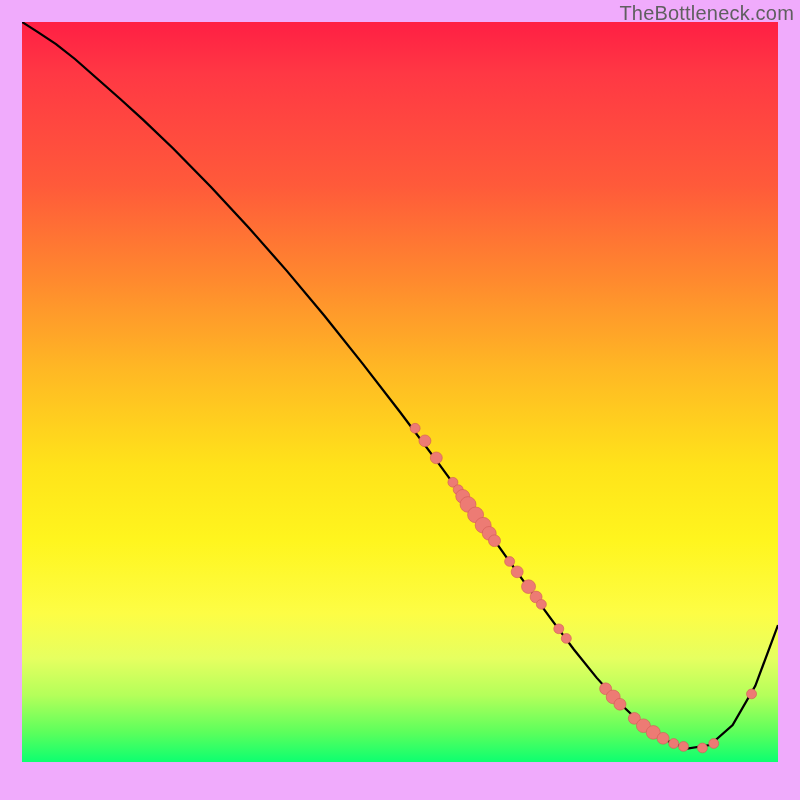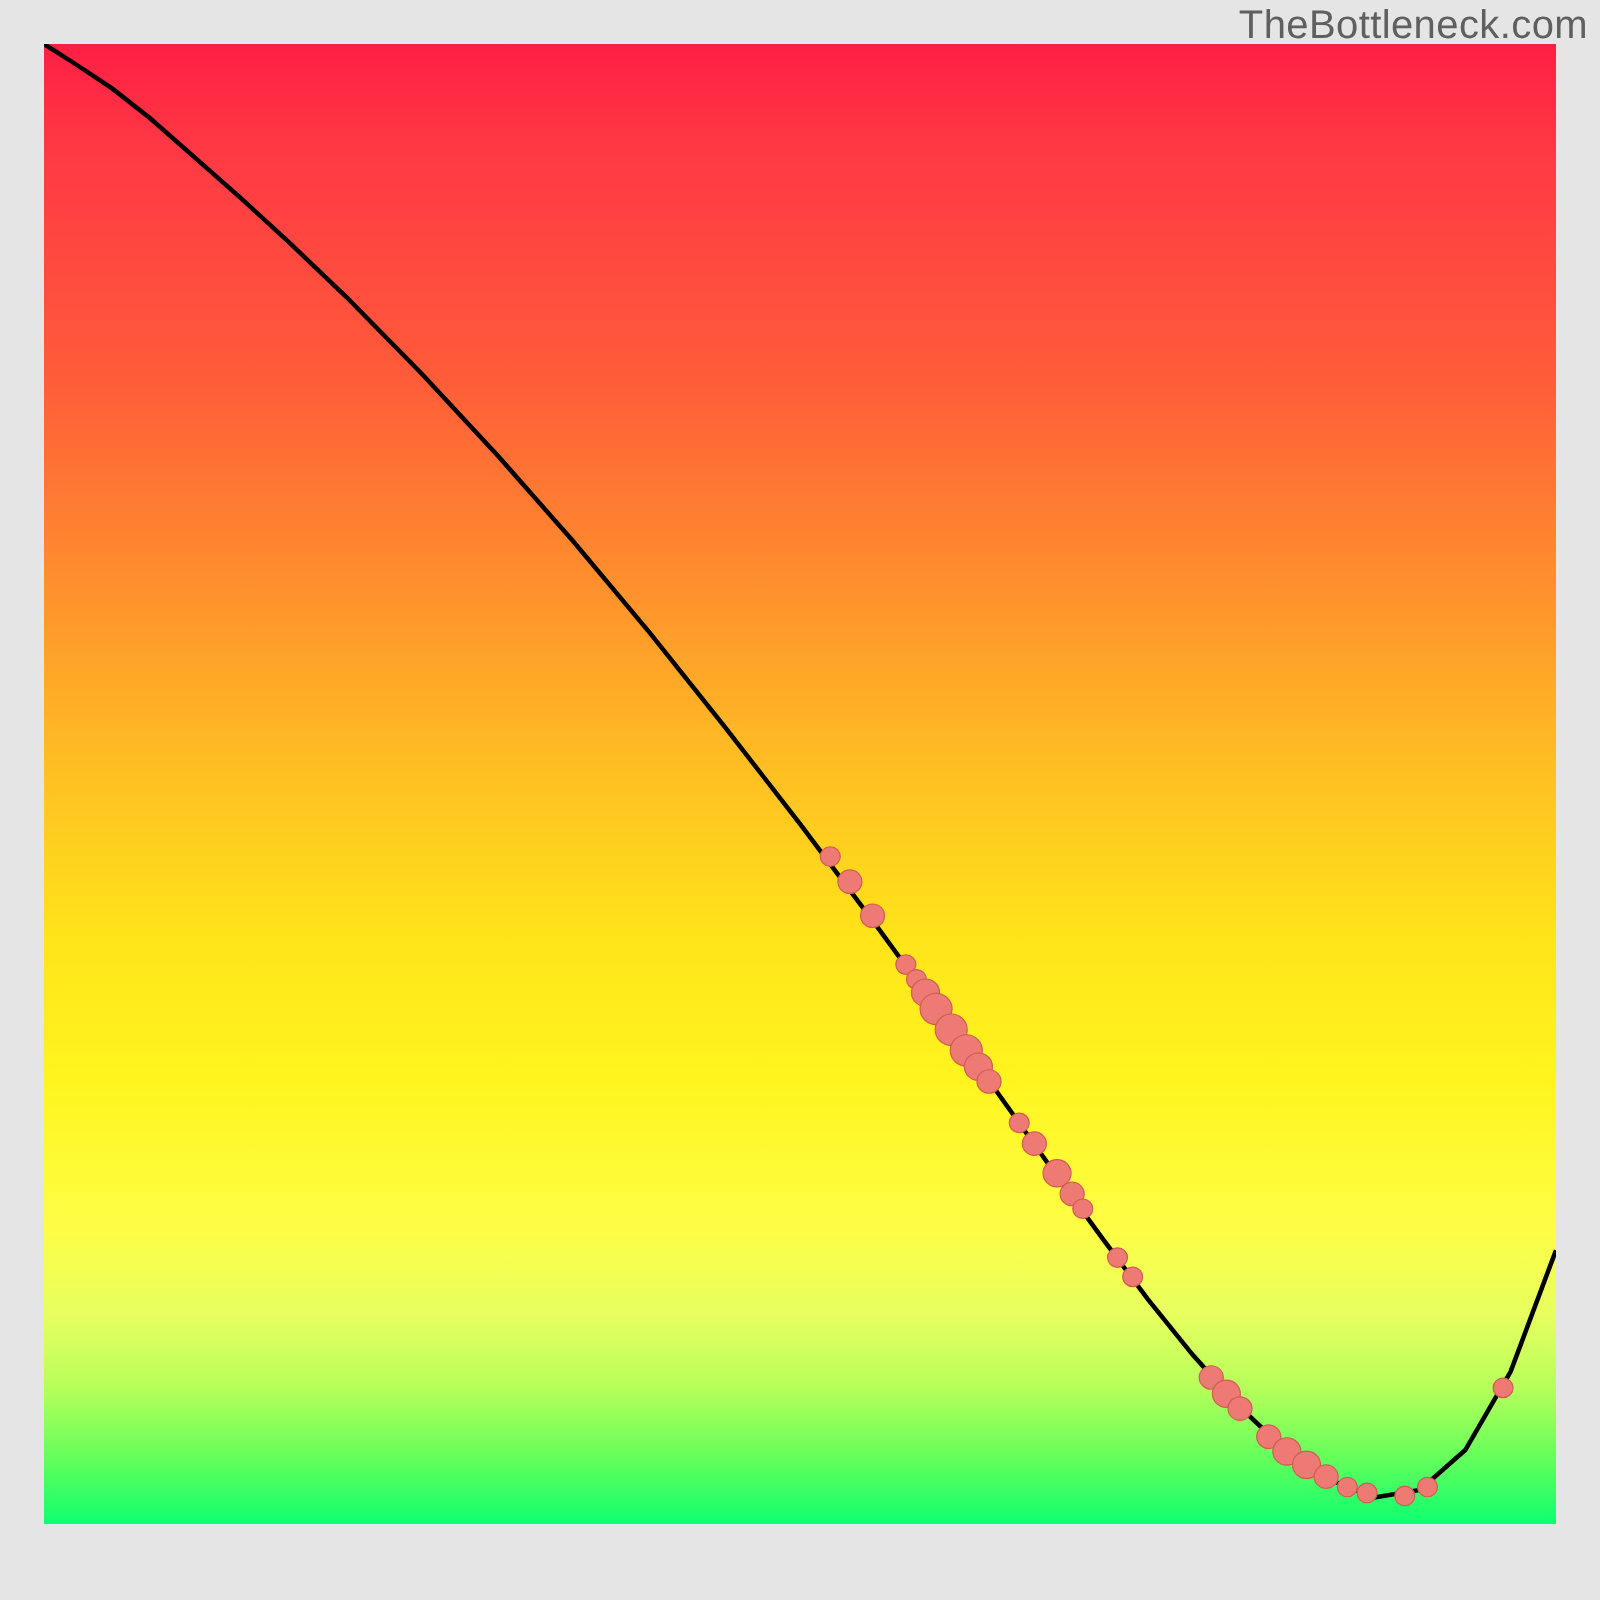--- a/index.html
+++ b/index.html
@@ -9,21 +9,21 @@
     height: 800px;
     background: #000000;
     overflow: hidden;
     font-family: Arial, Helvetica, sans-serif;
   }
 
   .stage {
     position: relative;
     width: 800px;
     height: 800px;
-    background: #e5e5e5;
+    background: #f0abfc;
   }
 
   
   .chart-area {
     position: absolute;
     left: 22px;
     top: 22px;
     width: 756px;   
     height: 740px;  
     

